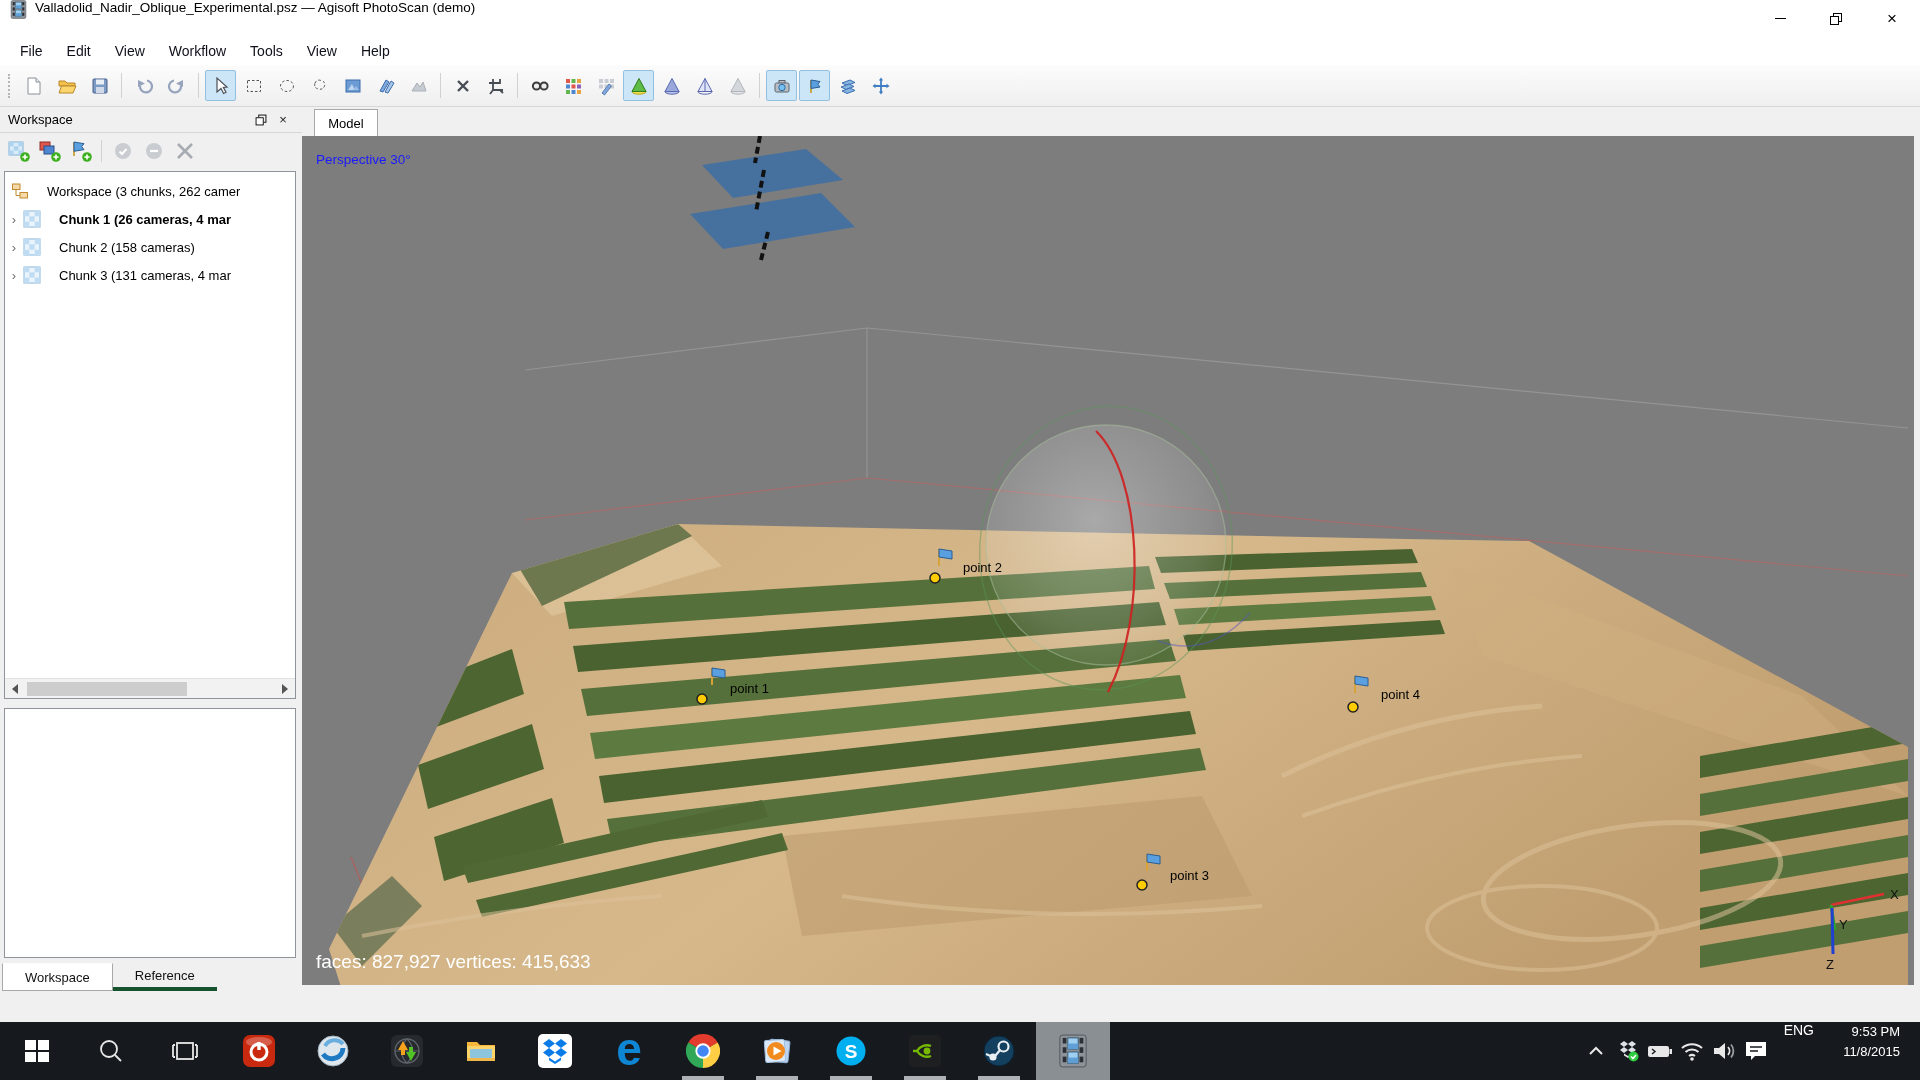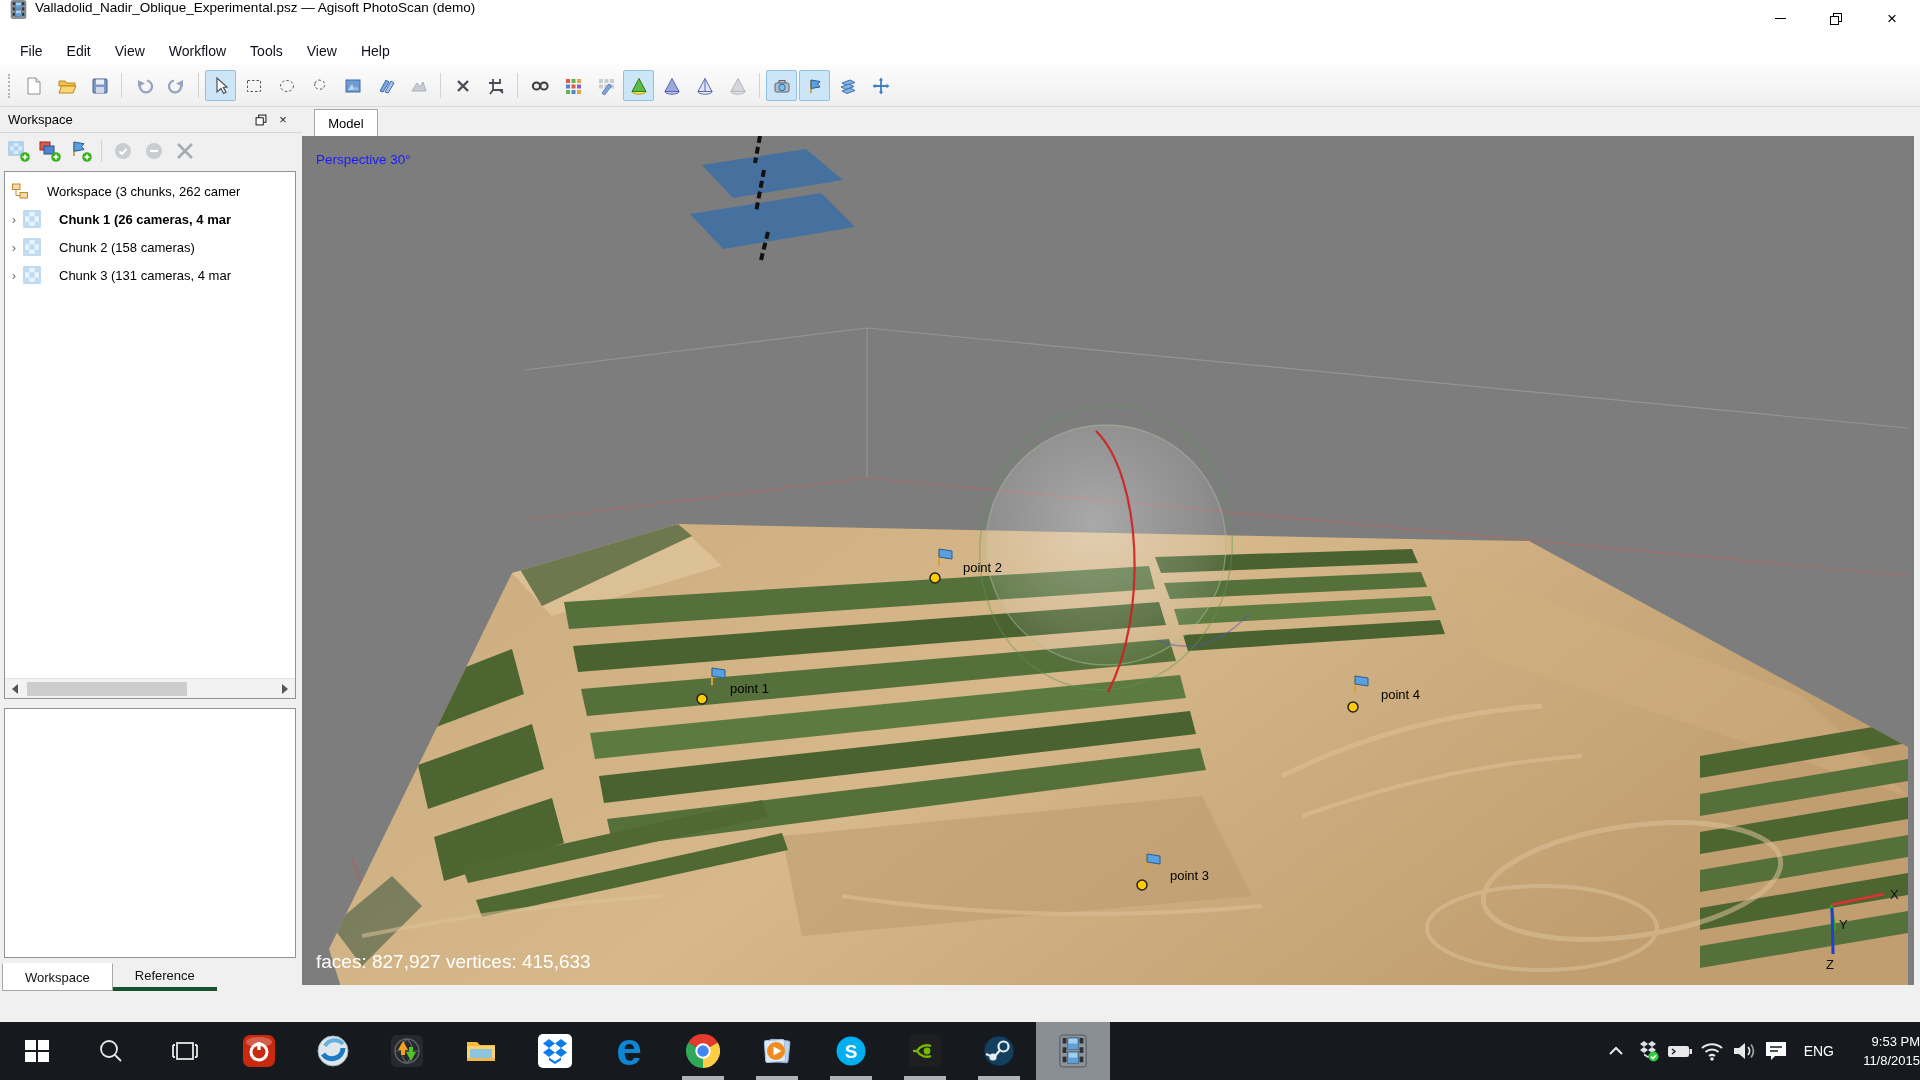--- a/index.html
+++ b/index.html
@@ -64,21 +64,21 @@
   .scene{position:absolute;left:0;top:0}
   .persp{position:absolute;left:14px;top:16px;color:#1a1aff;font-size:13.5px}
   .stats{position:absolute;left:14px;bottom:12px;color:#ffffff;font-size:19px}
 
   
   .taskbar{position:absolute;left:0;bottom:0;width:1920px;height:58px;background:#16191d;display:flex;align-items:center;z-index:5}
   .tkbtn{width:74px;height:58px;display:flex;align-items:center;justify-content:center;position:relative;flex:0 0 auto}
   .tkbtn.running::after{content:"";position:absolute;bottom:0;left:16px;right:16px;height:4px;background:#aeb2b7}
   .tkbtn.activeapp{background:#8a8f94}
   .edge-e{color:#0e86d4;font-size:46px;font-weight:bold;line-height:1;transform:translateY(-2px)}
-  .tray{margin-left:auto;display:flex;align-items:center;height:100%;padding-right:0}
+  .tray{margin-left:auto;display:flex;height:100%;padding-right:20px}
   .trico{width:32px;height:58px;display:flex;align-items:center;justify-content:center}
   .lang{color:#fff;font-size:14px;padding:0 12px}
   .clock{color:#fff;font-size:13px;text-align:right;line-height:1.5;padding-left:8px;min-width:74px}
 </style>
 </head>
 <body>
 
 <div class="titlebar">
   <span class="appicon">
     <svg width="17" height="19" viewBox="0 0 32 36">

